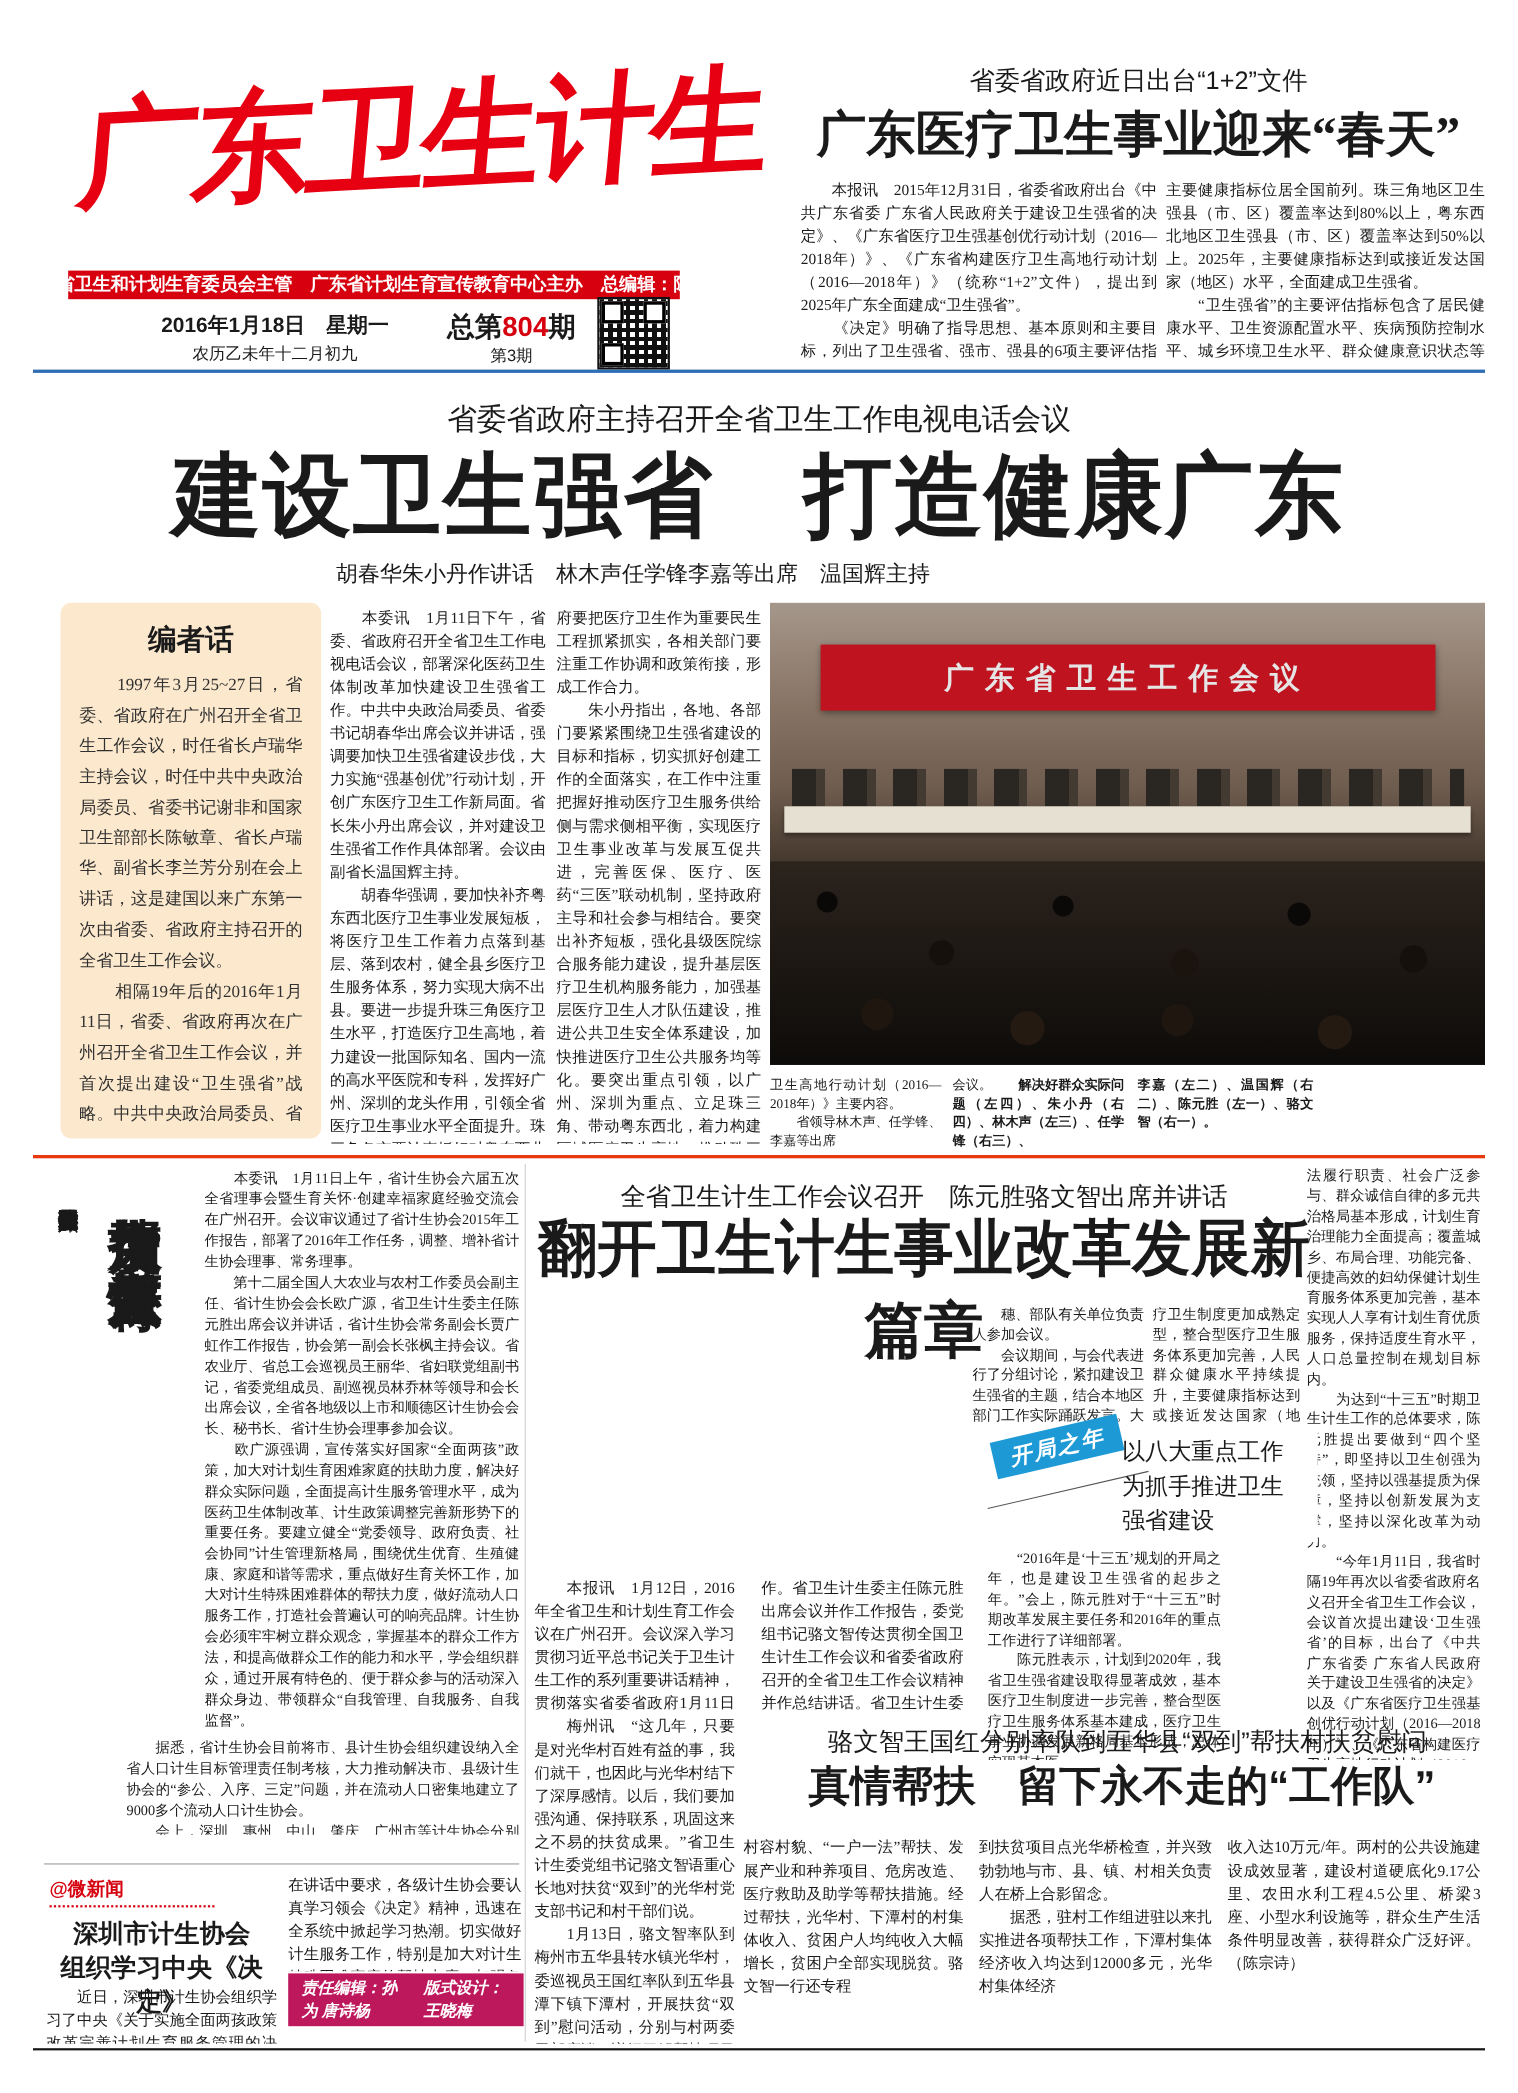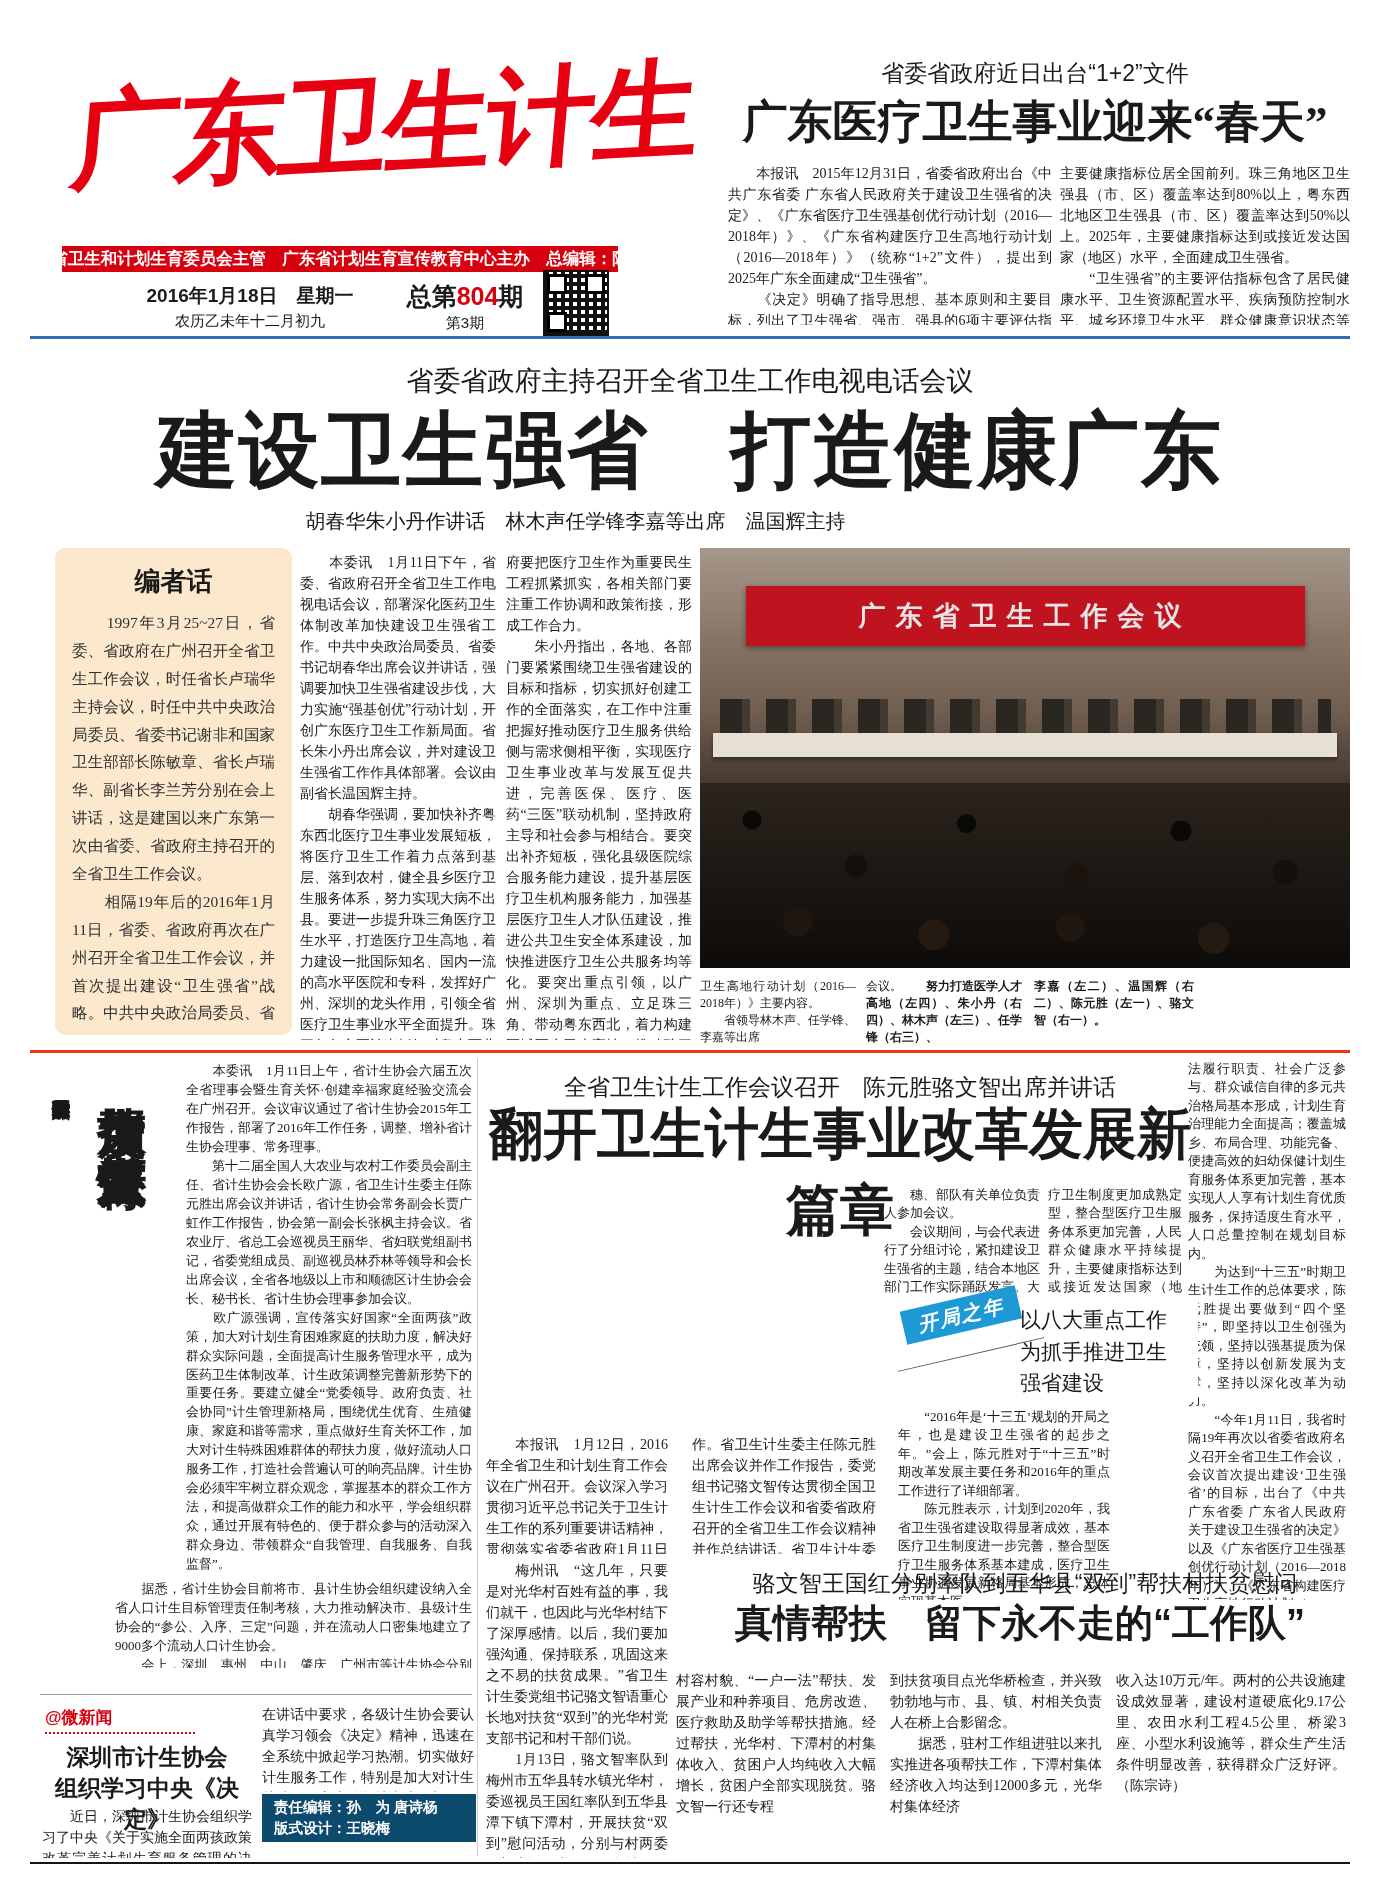--- a/index.html
+++ b/index.html
@@ -22,23 +22,23 @@
   .qr .eye{position:absolute;width:14px;height:14px;background:#fff;border:3px solid #000;}
   .rule{background:#2f6eb5;}
   .redrule{background:#e8380d;}
   .kicker{font-family:"Liberation Sans",sans-serif;font-weight:500;}
   .bighead{font-family:"Liberation Sans",sans-serif;font-weight:900;}
   .edbox{background:#fce8cd;border-radius:10px;}
   .edbox .bd{font-size:15.5px;line-height:1.8;text-align:justify;white-space:pre-wrap;
        color:#303030;overflow:hidden;}
   .vert{writing-mode:vertical-rl;text-orientation:upright;}
   .capt{font-size:12px;line-height:1.42;}
-  .graybox{background:#0c4a6e;color:#fff;font-weight:bold;
+  .graybox{background:#be185d;color:#fff;font-weight:bold;
        font-family:"Liberation Sans",sans-serif;font-size:14.5px;line-height:1.45;
-       display:flex;flex-direction:column;justify-content:center;padding:4px 12px;box-sizing:border-box;}
+       display:flex;flex-direction:row;justify-content:center;padding:4px 12px;box-sizing:border-box;font-style:italic;}
   .micro-label{color:#d6000f;font-weight:bold;font-size:17px;
        font-family:"Liberation Sans",sans-serif;border-bottom:2px dotted #d6000f;padding-bottom:3px;}
   
   .photo1{background:linear-gradient(#a5978b 0%,#887465 22%,#6e5c4e 40%,#40342a 58%,#191511 78%,#0e0c0a 100%);}
   .p1banner{position:absolute;left:7%;top:9%;width:86%;height:60px;background:#bf1420;
        color:#e5e5e5;font-family:"Liberation Sans",sans-serif;font-weight:bold;font-size:27px;
        letter-spacing:10px;display:flex;align-items:center;justify-content:center;
        box-shadow:0 2px 6px rgba(0,0,0,.4);}
   .p1stage{position:absolute;left:2%;top:44%;width:96%;height:24px;background:#e6e0d2;
        box-shadow:0 3px 4px rgba(0,0,0,.35);}
@@ -127,21 +127,21 @@
 
   <div class="abs photo1" style="left:700px;top:548px;width:650px;height:420px;">
     <div class="p1banner">广东省卫生工作会议</div>
     <div class="p1leaders"></div>
     <div class="p1stage"></div>
     <div class="p1crowd"></div>
   </div>
 
   <div class="abs txt capt" style="left:700px;top:978px;width:156px;height:66px;">卫生高地行动计划（2016—2018年）》主要内容。
 　　省领导林木声、任学锋、李嘉等出席</div>
-  <div class="abs txt capt" style="left:866px;top:978px;width:156px;height:66px;"><span>会议。</span><span style="font-weight:bold;">　　努力打造医学人才高地（左四）、朱小丹（右四）、林木声（左三）、任学锋（右三）、</span></div>
+  <div class="abs txt capt" style="left:866px;top:978px;width:156px;height:66px;"><span>会议。</span><span style="font-weight:bold;">　　解决好群众实际问题（左四）、朱小丹（右四）、林木声（左三）、任学锋（右三）、</span></div>
   <div class="abs txt capt" style="left:1034px;top:978px;width:160px;height:66px;"><span style="font-weight:bold;">李嘉（左二）、温国辉（右二）、陈元胜（左一）、骆文智（右一）。</span>
     
   </div>
   <div class="abs redrule" style="left:30px;top:1050px;width:1320px;height:3px;"></div>
 
   <div class="abs vert" style="left:48px;top:1085px;height:530px;font-size:19px;font-family:'Liberation Sans',sans-serif;">欧广源陈元胜出席省计生协会六届五次全省理事会并作讲话</div>
   <div class="abs vert bighead" style="left:95px;top:1068px;height:590px;font-size:49px;line-height:1.1;">加大帮扶力度　重点做好生育关怀</div>
   <div class="abs txt" style="left:186px;top:1062px;width:286px;height:514px;font-size:13px;line-height:1.46;">　　本委讯　1月11日上午，省计生协会六届五次全省理事会暨生育关怀·创建幸福家庭经验交流会在广州召开。会议审议通过了省计生协会2015年工作报告，部署了2016年工作任务，调整、增补省计生协会理事、常务理事。
 　　第十二届全国人大农业与农村工作委员会副主任、省计生协会会长欧广源，省卫生计生委主任陈元胜出席会议并讲话，省计生协会常务副会长贾广虹作工作报告，协会第一副会长张枫主持会议。省农业厅、省总工会巡视员王丽华、省妇联党组副书记，省委党组成员、副巡视员林乔林等领导和会长出席会议，全省各地级以上市和顺德区计生协会会长、秘书长、省计生协会理事参加会议。
 　　欧广源强调，宣传落实好国家“全面两孩”政策，加大对计划生育困难家庭的扶助力度，解决好群众实际问题，全面提高计生服务管理水平，成为医药卫生体制改革、计生政策调整完善新形势下的重要任务。要建立健全“党委领导、政府负责、社会协同”计生管理新格局，围绕优生优育、生殖健康、家庭和谐等需求，重点做好生育关怀工作，加大对计生特殊困难群体的帮扶力度，做好流动人口服务工作，打造社会普遍认可的响亮品牌。计生协会必须牢牢树立群众观念，掌握基本的群众工作方法，和提高做群众工作的能力和水平，学会组织群众，通过开展有特色的、便于群众参与的活动深入群众身边、带领群众“自我管理、自我服务、自我监督”。

